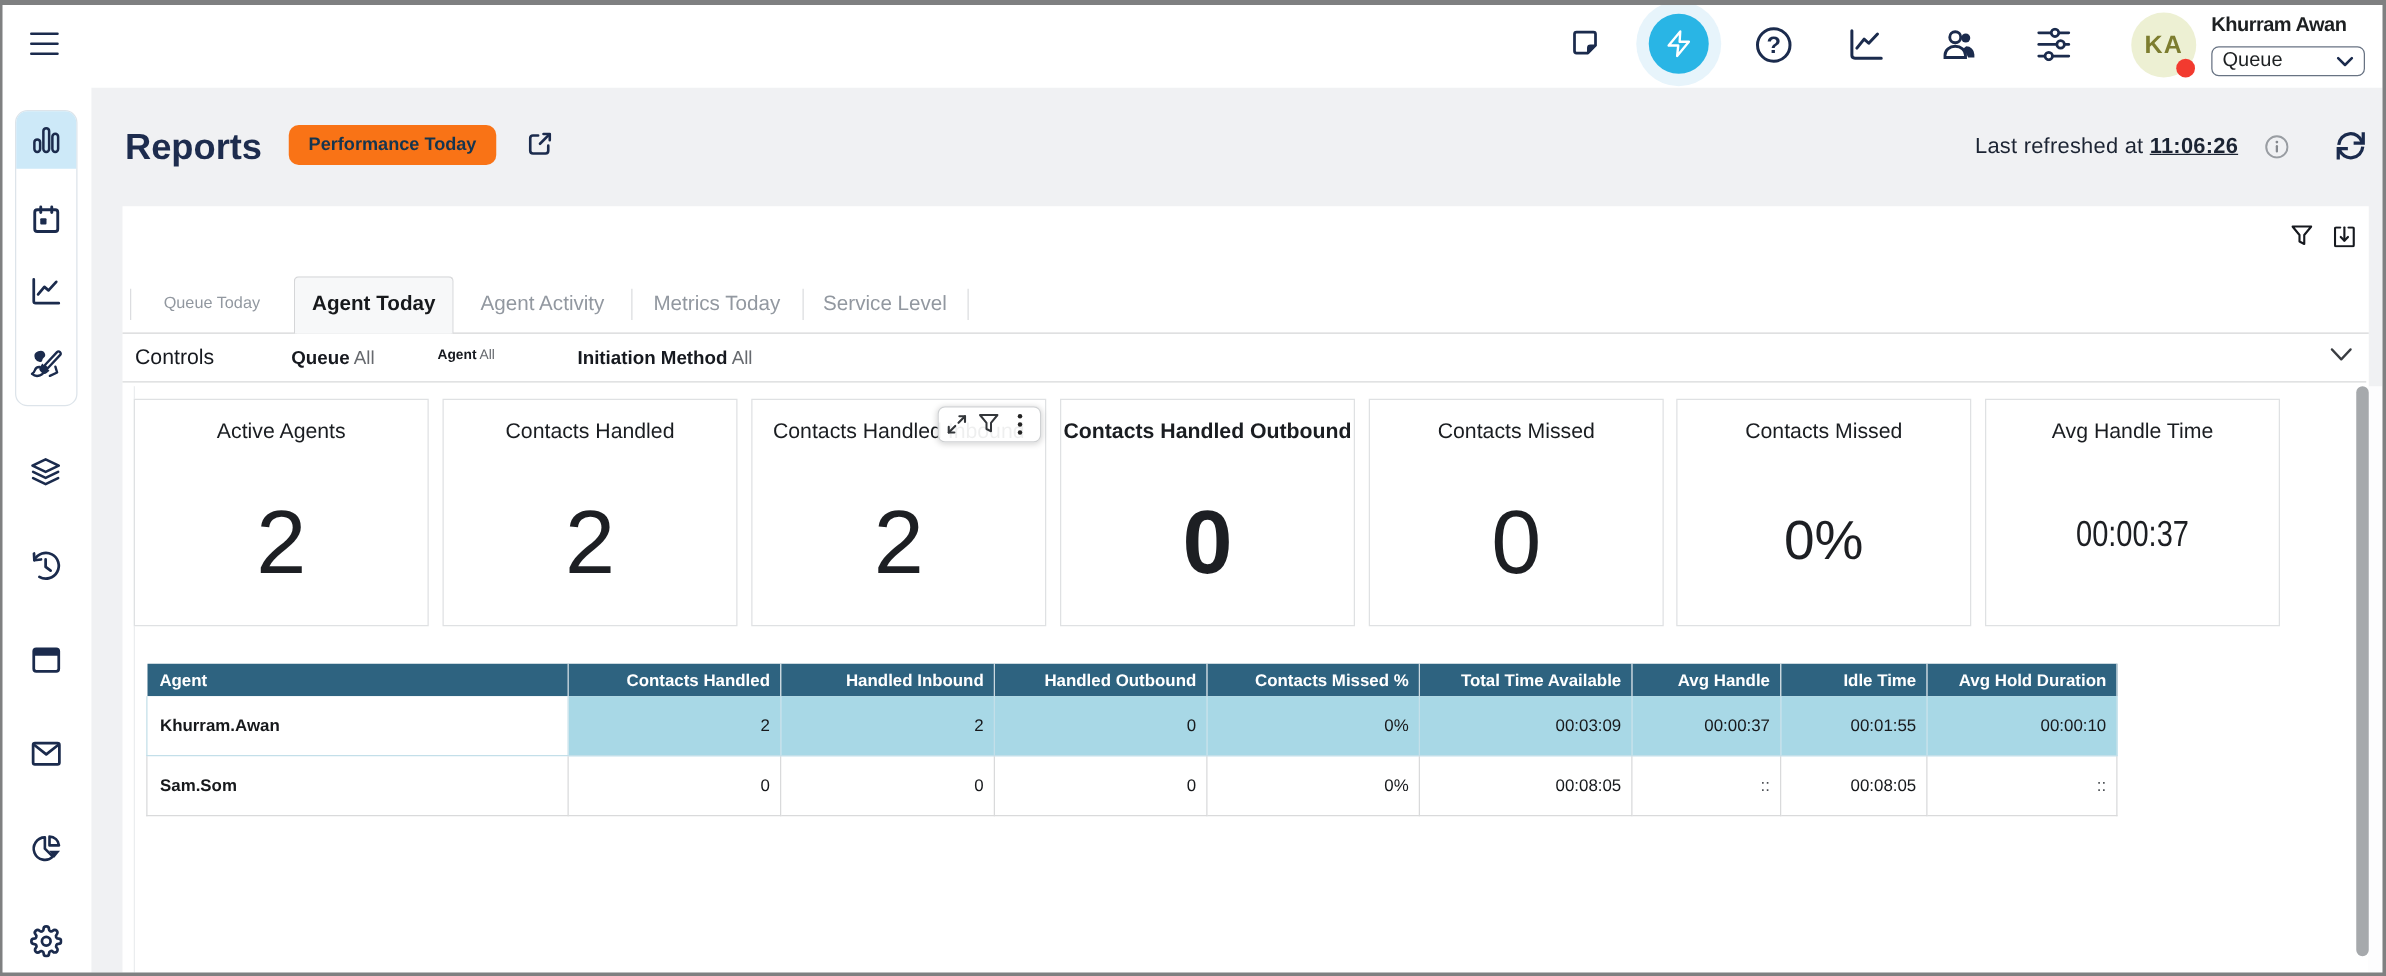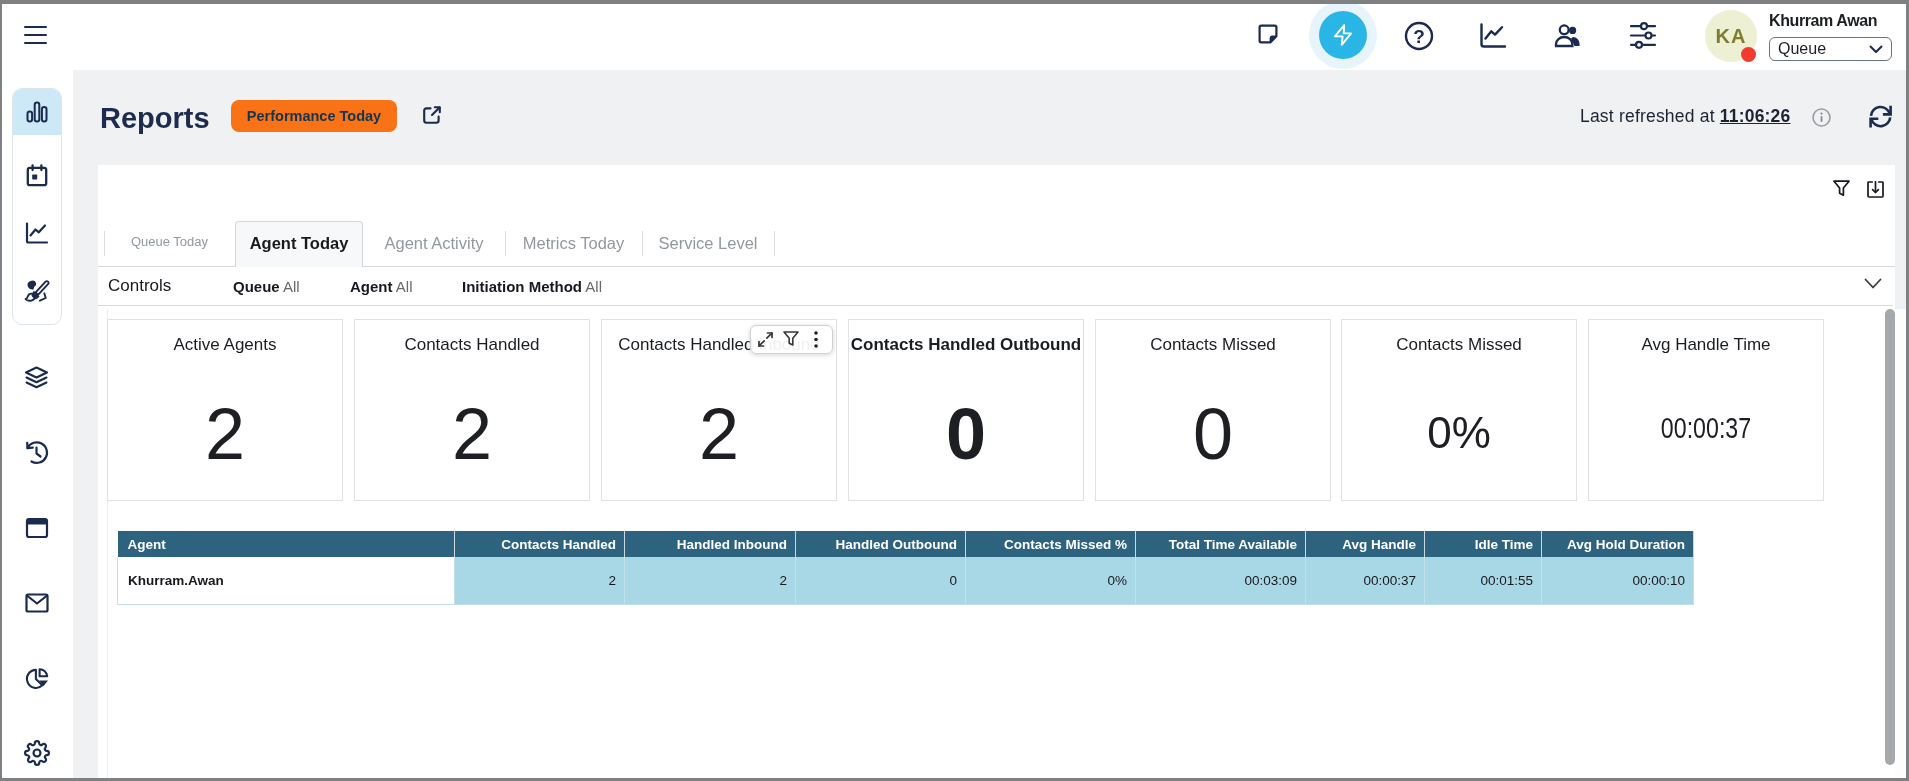--- a/index.html
+++ b/index.html
@@ -216,21 +216,21 @@
 <div class="abs" style="left:774px;top:231px;width:1px;height:25px;background:#dcdde0;"></div>
 <div class="abs" style="left:104px;top:234px;width:131px;height:22px;font-size:13px;color:#9298a0;text-align:center;">Queue Today</div>
 <div class="abs" style="left:235px;top:234px;width:128px;height:22px;font-size:16.5px;font-weight:700;color:#17191c;text-align:center;">Agent Today</div>
 <div class="abs" style="left:363px;top:234px;width:142px;height:22px;font-size:16.5px;color:#9298a0;text-align:center;">Agent Activity</div>
 <div class="abs" style="left:505px;top:234px;width:137px;height:22px;font-size:16.5px;color:#9298a0;text-align:center;">Metrics Today</div>
 <div class="abs" style="left:642px;top:234px;width:132px;height:22px;font-size:16.5px;color:#9298a0;text-align:center;">Service Level</div>
 
 <div class="abs" style="left:98px;top:305px;width:1795px;height:1px;background:#d8d9da;"></div>
 <div class="abs" style="left:108px;top:276px;font-size:17px;color:#16191f;">Controls</div>
 <div class="abs" style="left:233px;top:278px;font-size:15px;"><span style="font-weight:700;color:#16191f;">Queue</span> <span style="color:#66696e;">All</span></div>
-<div class="abs" style="left:350px;top:278px;font-size:15px;"><span style="font-weight:700;color:#16191f;">Agent</span> <span style="color:#66696e;">All</span></div>
+<div class="abs" style="left:350px;top:278px;font-size:11px;"><span style="font-weight:700;color:#16191f;">Agent</span> <span style="color:#66696e;">All</span></div>
 <div class="abs" style="left:462px;top:278px;font-size:15px;"><span style="font-weight:700;color:#16191f;">Initiation Method</span> <span style="color:#66696e;">All</span></div>
 <div class="abs" style="left:1864px;top:278px;">
   <svg width="18" height="12" viewBox="0 0 18 12" fill="none" stroke="#3a3d42" stroke-width="1.8" stroke-linecap="round" stroke-linejoin="round">
       <path d="M1.5 1.5 L9 9.5 L16.5 1.5"></path>
     </svg>
 </div>
 
 <div class="abs" style="left:107px;top:309px;width:1px;height:469px;background:#ebedef;"></div>
 
 <style>
@@ -329,20 +329,31 @@
     <td class="agent">Khurram.Awan</td>
         <td>2</td>
         <td>2</td>
         <td>0</td>
         <td>0%</td>
         <td>00:03:09</td>
         <td>00:00:37</td>
         <td>00:01:55</td>
         <td>00:00:10</td>
   </tr>
+  <tr>
+    <td class="agent">Sam.Som</td>
+        <td>0</td>
+        <td>0</td>
+        <td>0</td>
+        <td>0%</td>
+        <td>00:08:05</td>
+        <td class="dim">::</td>
+        <td>00:08:05</td>
+        <td class="dim">::</td>
+  </tr>
 </tbody>
   </table>
 
 <div class="abs" id="thumb" style="left:1885px;top:309px;width:10px;height:456px;background:#a6a9ac;border-radius:5px;"></div>
 <div class="abs" id="frame-top"></div>
 <div class="abs" id="frame-left"></div>
 <div class="abs" id="frame-right"></div>
 <div class="abs" id="frame-bottom"></div>
 
 </body></html>

